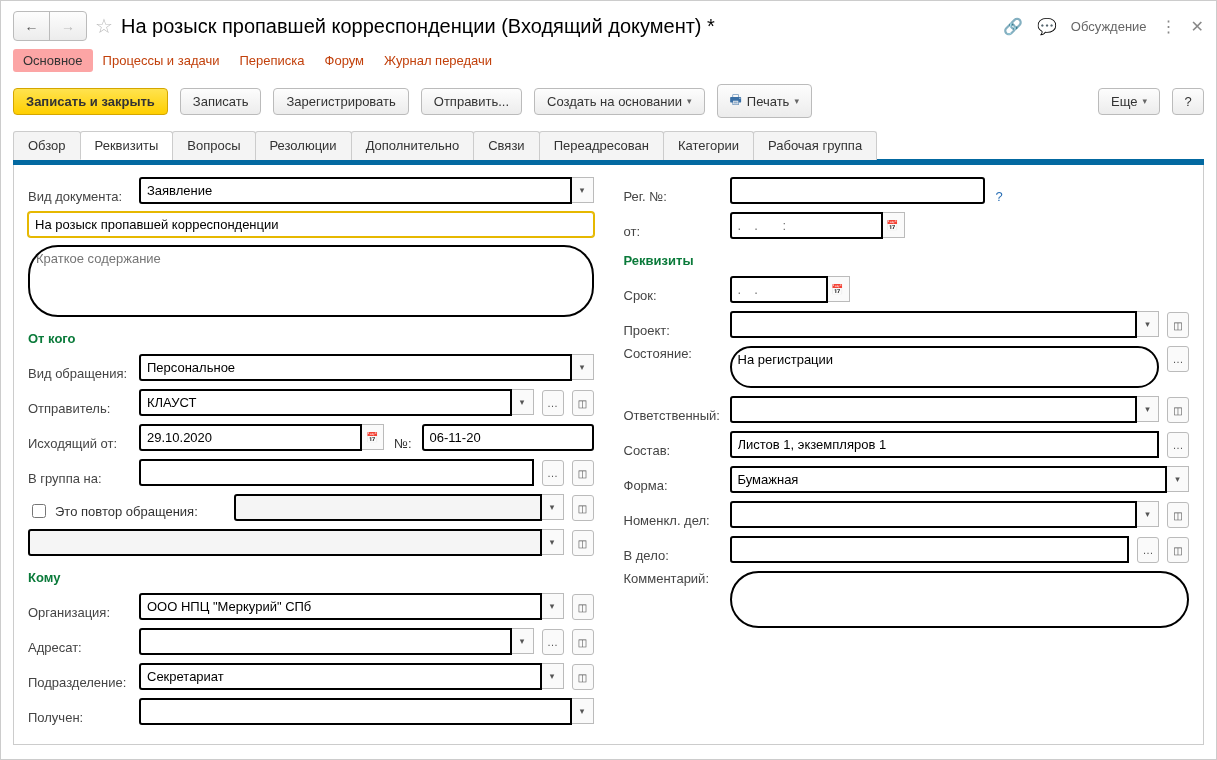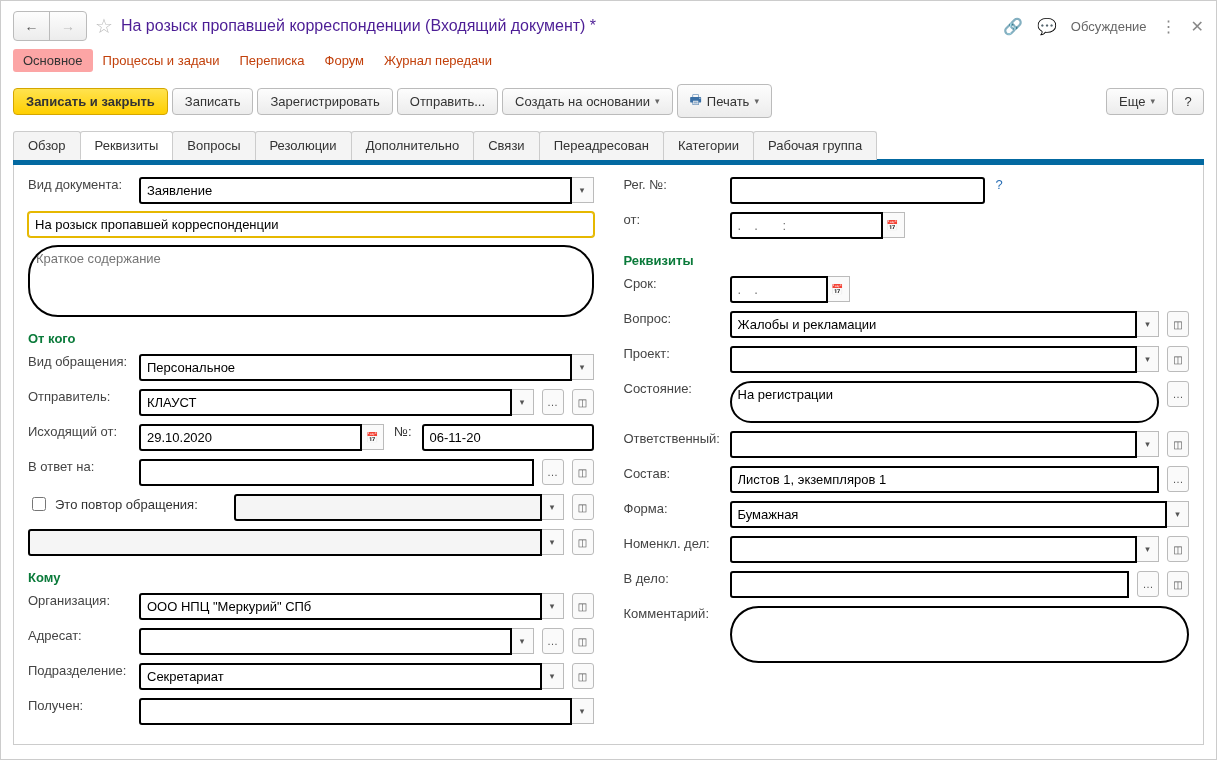--- a/index.html
+++ b/index.html
@@ -3,36 +3,36 @@
 <meta charset="utf-8">
 <style>
   * { box-sizing: border-box; }
   body { margin:0; font-family: Arial, sans-serif; font-size:13px; color:#333; background:#fff; }
   .window { width:1217px; height:760px; border:1px solid #ccc; padding:10px 12px; position:relative; background:#fff; }
   .titlebar { display:flex; align-items:center; gap:8px; margin-bottom:8px; }
   .nav-btns { display:flex; border:1px solid #bbb; border-radius:4px; overflow:hidden; background:linear-gradient(#fdfdfd,#ececec); }
   .nav-btn { width:36px; height:28px; display:flex; align-items:center; justify-content:center; cursor:pointer; border-right:1px solid #bbb; }
   .nav-btn:last-child { border-right:none; }
   .star { font-size:20px; color:#bbb; cursor:pointer; }
-  .title { font-size:16px; color:#4c1d95; flex:1; }
+  .title { font-size:20px; color:#000000; flex:1; }
   .title-right { display:flex; align-items:center; gap:14px; color:#666; }
   .title-right .ic { cursor:pointer; font-size:16px; color:#888; }
   .nav-links { display:flex; gap:0; margin-bottom:12px; }
   .nav-links a { padding:4px 10px; text-decoration:none; color:#c2410c; cursor:pointer; }
   .nav-links a.active { background:#fca5a5; border-radius:3px; color:#333; }
-  .toolbar { display:flex; gap:4px; margin-bottom:12px; align-items:center; }
+  .toolbar { display:flex; gap:12px; margin-bottom:12px; align-items:center; }
   .btn { border:1px solid #bbb; border-radius:4px; padding:5px 12px; background:linear-gradient(#fdfdfd,#ececec); cursor:pointer; font-size:13px; color:#333; display:flex; align-items:center; gap:5px; }
   .btn.primary { background:linear-gradient(#ffe34f,#ffcf00); border-color:#d4a600; font-weight:bold; }
   .toolbar-spacer { flex:1; }
   .tabs { display:flex; border-bottom:6px solid #0369a1; }
   .tab { padding:6px 14px; border:1px solid #ccc; border-bottom:none; margin-right:-1px; background:#f4f4f4; cursor:pointer; border-radius:3px 3px 0 0; position:relative; top:1px; }
   .tab.active { background:#fff; border-bottom:1px solid #fff; }
   .content { border:1px solid #ccc; border-top:none; padding:12px 14px; display:flex; gap:30px; height:580px; }
   .col { flex:1; display:flex; flex-direction:column; gap:8px; }
-  .row { display:flex; align-items:flex-start; gap:6px; }
+  .row { display:flex; align-items:flex-end; gap:6px; }
   .lbl { width:105px; color:#444; flex-shrink:0; }
   .lbl2 { width:100px; color:#444; flex-shrink:0; }
   input[type=text], select, textarea { border:2px solid #000000; border-radius:3px; padding:4px 6px; font-size:13px; width:100%; background:#fff; font-family:inherit; }
   textarea { resize:none;border-radius:30px; }
   .hl { background:#fff3d6; border-color:#e0b050; }
   .focus-input { border:1px solid #e6b800 !important; box-shadow:0 0 0 1px #e6b800; }
   .grp-title { color:#0a7a3a; font-weight:bold; margin-top:6px; }
   .sm-btn { border:1px solid #bbb; border-radius:3px; width:22px; height:26px; display:flex; align-items:center; justify-content:center; background:#fafafa; cursor:pointer; margin-left:2px; flex-shrink:0; font-size:11px; color:#555; }
   .sm-btn.dd::after { content:"▾"; font-size:9px; }
   .sm-btn.dots::after { content:"…"; }
@@ -144,21 +144,21 @@
       <div class="row">
         <span class="lbl">Исходящий от:</span>
         <div class="combo" style="flex:0 0 245px">
             <input type="text" value="29.10.2020" style="">
             <div class="sm-btn cal"></div>
           </div>
         <span style="margin:0 4px">№:</span>
         <input type="text" value="06-11-20" style="">
       </div>
       <div class="row">
-        <span class="lbl">В ответ на:</span>
+        <span class="lbl">В группа на:</span>
         <div class="combo">
             <input type="text" style="">
           </div>
         <div class="sm-btn dots"></div>
         <div class="sm-btn ext"></div>
       </div>
       <div class="row">
         <div class="cb-row" style="width:200px">
             <input type="checkbox" style="">
             <span>Это повтор обращения:</span>
@@ -228,28 +228,20 @@
 
       <div class="grp-title">Реквизиты</div>
       <div class="row">
         <span class="lbl2">Срок:</span>
         <div class="combo" style="flex:0 0 120px">
             <input type="text" class="dot-input" placeholder=".  ." style="">
             <div class="sm-btn cal"></div>
           </div>
       </div>
       <div class="row">
-        <span class="lbl2">Вопрос:</span>
-        <div class="combo">
-            <input type="text" value="Жалобы и рекламации" style="">
-            <div class="sm-btn dd"></div>
-          </div>
-        <div class="sm-btn ext"></div>
-      </div>
-      <div class="row">
         <span class="lbl2">Проект:</span>
         <div class="combo">
             <input type="text" style="">
             <div class="sm-btn dd"></div>
           </div>
         <div class="sm-btn ext"></div>
       </div>
       <div class="row" style="align-items:flex-start">
         <span class="lbl2">Состояние:</span>
         <div class="combo">

